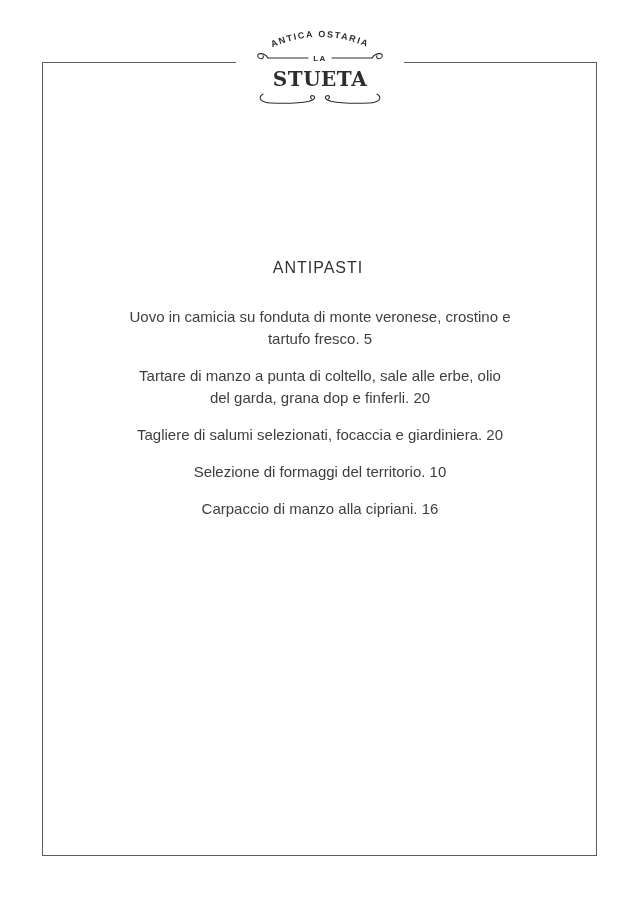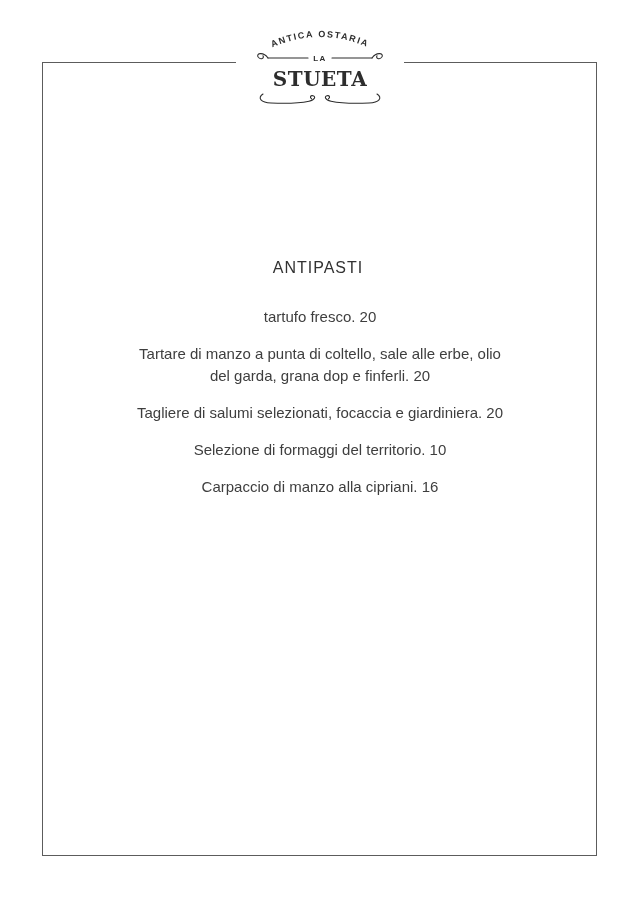--- a/index.html
+++ b/index.html
@@ -122,21 +122,22 @@
       <path class="ornament" d="M 13 78 C 7 82 11 86.5 21 87 C 34 87.6 49 87.3 59 85.3 C 65 84 66 80.5 63 79.7 C 60.5 79.1 59.5 81.5 61.5 82.8"></path>
 
       <path class="ornament" d="M 127 78 C 133 82 129 86.5 119 87 C 106 87.6 91 87.3 81 85.3 C 75 84 74 80.5 77 79.7 C 79.5 79.1 80.5 81.5 78.5 82.8"></path>
     </svg>
   </div>
 
   <div class="content">
     <h1 class="section-title">ANTIPASTI</h1>
     <div class="menu-items">
         <p class="menu-item">
-          <span class="item-line">tartufo fresco. 20</span>
+          <span class="item-line">Uovo in camicia su fonduta di monte veronese, crostino e</span>
+          <span class="item-line">tartufo fresco. 5</span>
         </p>
         <p class="menu-item">
           <span class="item-line">Tartare di manzo a punta di coltello, sale alle erbe, olio</span>
           <span class="item-line">del garda, grana dop e finferli. 20</span>
         </p>
         <p class="menu-item">
           <span class="item-line">Tagliere di salumi selezionati, focaccia e giardiniera. 20</span>
         </p>
         <p class="menu-item">
           <span class="item-line">Selezione di formaggi del territorio. 10</span>

